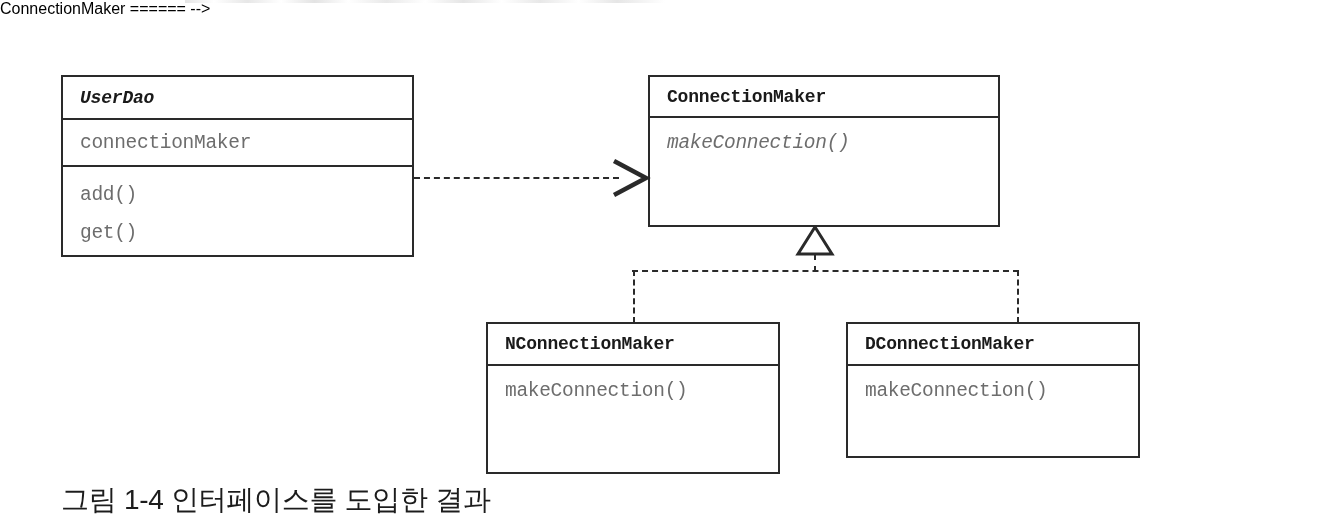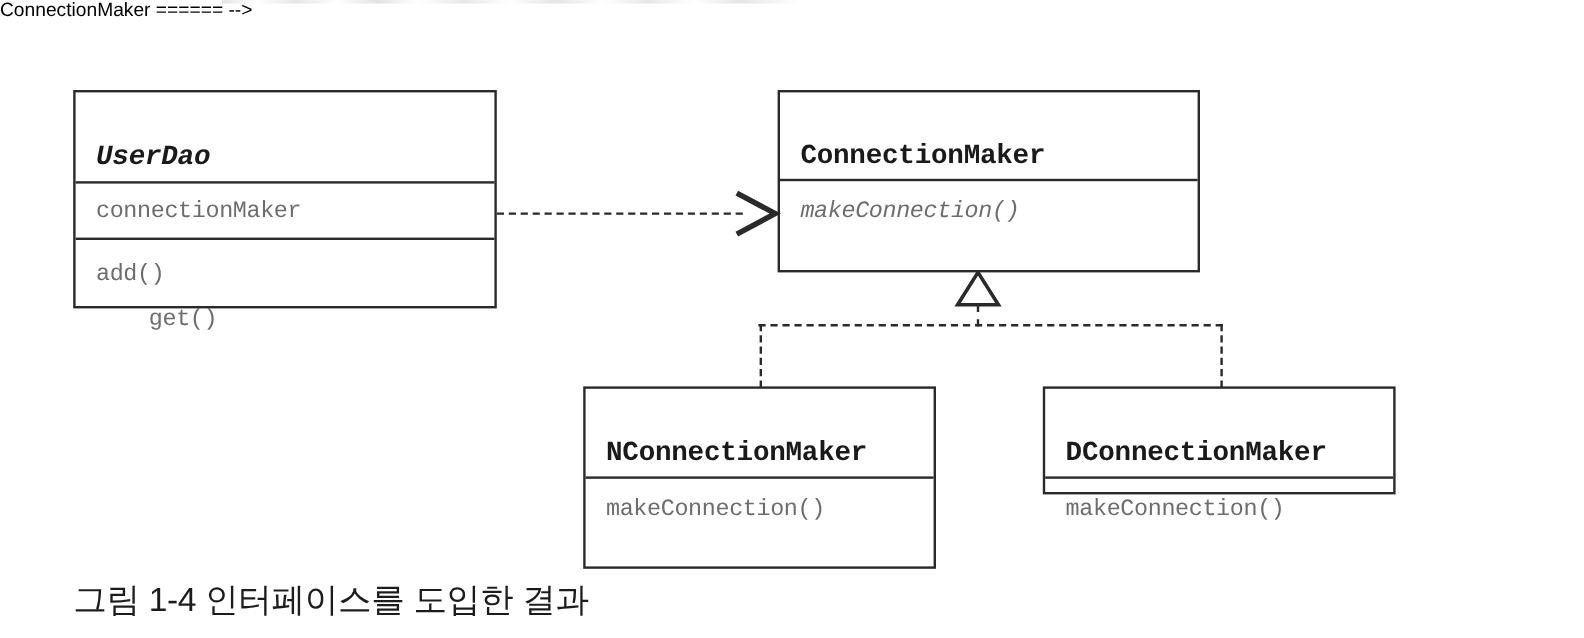--- a/index.html
+++ b/index.html
@@ -42,25 +42,24 @@
   }
   .uml-title {
     box-sizing: border-box;
     width: 100%;
     border-bottom: 2.5px solid #2a2a2a;
     display: flex;
     align-items: center;
     padding-left: 17px;
     font-family: "Liberation Mono", "DejaVu Sans Mono", monospace;
     font-weight: bold;
-    font-size: 23px;
+    font-size: 18px;
     letter-spacing: -0.2px;
     color: #1a1a1a;
     white-space: nowrap;
-    margin-top: 33px;
   }
   .uml-title.abstract {
     font-style: italic;
   }
   .uml-section {
     box-sizing: border-box;
     width: 100%;
     padding-left: 17px;
     font-family: "Liberation Mono", "DejaVu Sans Mono", monospace;
     font-size: 19.5px;
@@ -110,37 +109,37 @@
 
 <div id="page">
 
   <div class="top-remnant"></div>
 
   
   <div class="uml-box" style="left:61px; top:75px; width:353px; height:182px;">
     <div class="uml-title abstract" style="height:43px;">UserDao</div>
     <div class="uml-section divided" style="height:47px;">connectionMaker</div>
     <div class="uml-section" style="height:44px; padding-top:11px;">add()</div>
-    <div class="uml-section" style="height:44px;margin-left:44px;">get()</div>
+    <div class="uml-section" style="height:44px;">get()</div>
   </div>
 
   
   <div class="uml-box" style="left:648px; top:75px; width:352px; height:152px;">
     <div class="uml-title" style="height:41px;">ConnectionMaker</div>
     <div class="uml-section italic" style="height:50px; align-items:center;">makeConnection()</div>
   </div>
 
   
   <div class="uml-box" style="left:486px; top:322px; width:294px; height:152px;">
     <div class="uml-title" style="height:42px;">NConnectionMaker</div>
     <div class="uml-section" style="height:50px; align-items:center;">makeConnection()</div>
   </div>
 
   
-  <div class="uml-box" style="left:869px; top:322px; width:294px; height:90px;">
+  <div class="uml-box" style="left:846px; top:322px; width:294px; height:136px;">
     <div class="uml-title" style="height:42px;">DConnectionMaker</div>
     <div class="uml-section" style="height:50px; align-items:center;">makeConnection()</div>
   </div>
 
    ConnectionMaker ====== --&gt;
   <div class="dash-h" style="left:414px; top:177px; width:205px;"></div>
   <svg class="arrow-open" style="left:612px; top:158px;" width="42" height="40" viewBox="0 0 42 40">
     <polyline points="4,4 34,20 4,36" fill="none" stroke="#2a2a2a" stroke-width="4.5" stroke-linecap="square" stroke-linejoin="miter"></polyline>
   </svg>
 

